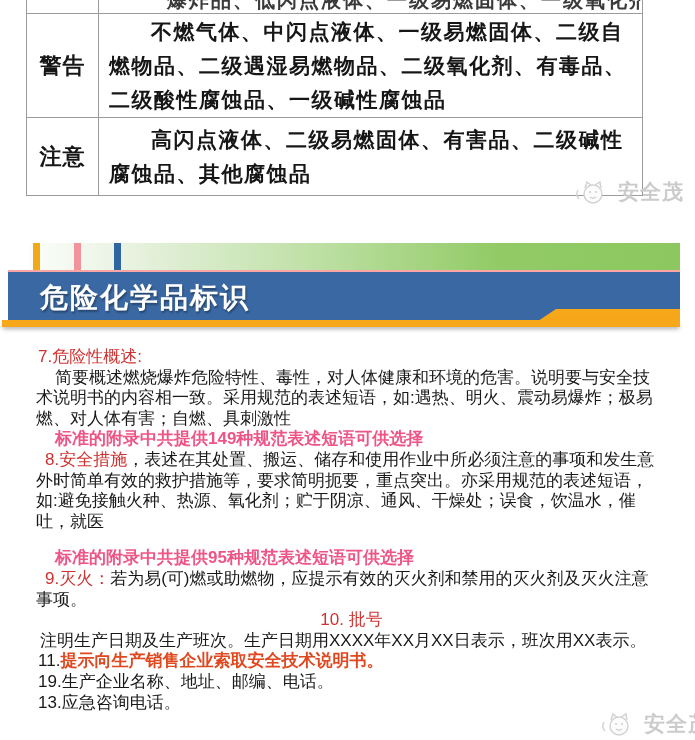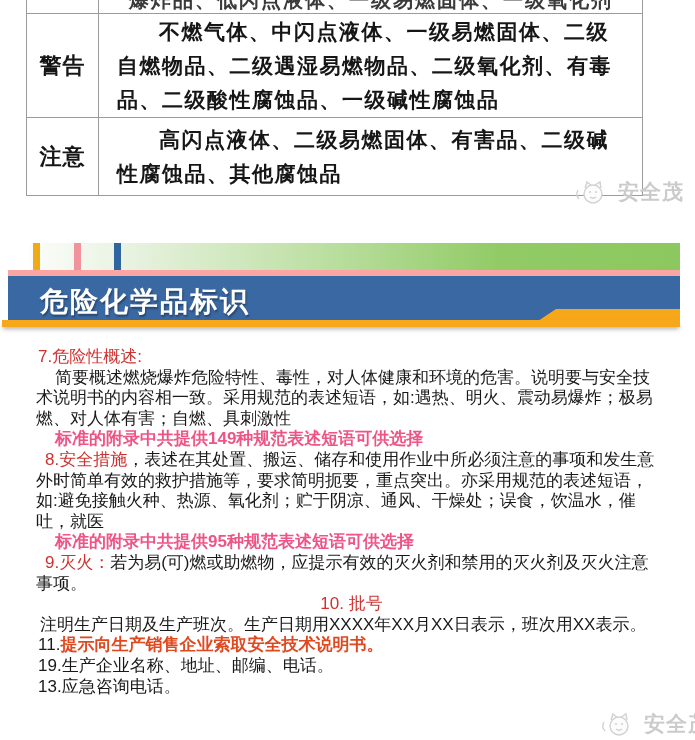--- a/index.html
+++ b/index.html
@@ -11,31 +11,31 @@
   
   .hztable{
     position:absolute;left:26px;top:0;width:617px;
     border-left:1px solid var(--c-border,#9b9b9b);
     border-right:1px solid var(--c-border,#9b9b9b);
     border-bottom:1px solid var(--c-border,#9b9b9b);
     box-sizing:border-box;background:#fff;
   }
   .hzrow{display:flex;box-sizing:border-box;}
   .hzrow + .hzrow{border-top:1px solid var(--c-border,#9b9b9b);}
-  .hzrow-clip{height:13px;}
+  .hzrow-clip{height:13px;gap:38px;}
   .hzrow-warn{height:104px;}
   .hzrow-note{height:78px;}
   .hzlabel{
     width:71px;flex:0 0 71px;border-right:1px solid var(--c-border,#9b9b9b);
     display:flex;align-items:center;justify-content:center;
     font-size:22px;color:#161616;font-weight:600;letter-spacing:1px;
   }
   .hzcontent{flex:1;display:flex;align-items:center;padding:0 10px;overflow:hidden;}
   .hzcontent p{
-    margin:8px;font-size:21px;line-height:34px;color:#161616;
+    margin:0;font-size:21px;line-height:34px;color:#161616;
     font-weight:600;letter-spacing:1.5px;text-indent:2em;
   }
   .clipcell{height:13px;overflow:hidden;}
   .clipcell div{
     font-size:20px;line-height:20px;color:#3a3a3a;font-weight:600;
     letter-spacing:2px;margin-top:-13px;text-indent:1em;white-space:nowrap;
   }
   
   .wm{
     position:absolute;display:flex;align-items:center;gap:12px;
@@ -48,21 +48,21 @@
     position:absolute;left:30px;top:243px;width:650px;height:27px;
     background:linear-gradient(to right,#fbfdfa 0%,#eaf3e3 14%,#bcdfa2 45%,#92cb66 72%,var(--c-green,#8cc75f) 100%);
   }
   .bar{position:absolute;top:243px;height:27px;width:7px;}
   .bar-yellow{left:33px;background:var(--c-bar-yellow,#f2a918);}
   .bar-pink{left:74px;background:var(--c-bar-pink,#f2939b);}
   .bar-blue{left:114px;background:var(--c-bar-blue,#30669f);}
   .blue-banner{
     position:absolute;left:8px;top:270px;width:672px;height:50px;
     background:var(--c-blue,#3a68a3);
-    border-top:6px solid #fca5a5;box-sizing:border-box;
+    border-top:2px solid #fca5a5;box-sizing:border-box;
   }
   .banner-title{
     color:#ffffff;font-weight:bold;font-size:28px;letter-spacing:2px;
     padding:7px 0 0 32px;text-shadow:1px 2px 2px rgba(0,0,0,0.35);
   }
   .yellow-block{
     position:absolute;left:538px;top:309px;width:142px;height:12px;
     background:var(--c-yellow,#f6a81a);
     clip-path:polygon(18px 0,100% 0,100% 100%,0 100%);
   }
@@ -129,21 +129,21 @@
   <div class="banner-title">危险化学品标识</div>
 </div>
 <div class="yellow-block"></div>
 <div class="yellow-stripe"></div>
 
 <div class="doc">
     <p style="text-indent: 2px;"><span class="seg-red">7.危险性概述:</span></p>
     <p style="text-indent: 19px;"><span class="seg-black">简要概述燃烧爆炸危险特性、毒性，对人体健康和环境的危害。说明要与安全技术说明书的内容相一致。采用规范的表述短语，如:遇热、明火、震动易爆炸；极易燃、对人体有害；自燃、具刺激性</span></p>
     <p style="text-indent: 19px;"><span class="seg-pink">标准的附录中共提供149种规范表述短语可供选择</span></p>
     <p style="text-indent: 9px;"><span class="seg-red">8.安全措施</span><span class="seg-black">，表述在其处置、搬运、储存和使用作业中所必须注意的事项和发生意外时简单有效的救护措施等，要求简明扼要，重点突出。亦采用规范的表述短语，如:避免接触火种、热源、氧化剂；贮于阴凉、通风、干燥处；误食，饮温水，催吐，就医</span></p>
-    <p style="text-indent: 19px;"><span class="seg-pink">标准的附录中共提供95种规范表述短语可供选择</span></p>
+    <p style="text-indent: 19px; margin-top: 16px;"><span class="seg-pink">标准的附录中共提供95种规范表述短语可供选择</span></p>
     <p style="text-indent: 9px;"><span class="seg-red">9.灭火：</span><span class="seg-black">若为易(可)燃或助燃物，应提示有效的灭火剂和禁用的灭火剂及灭火注意事项。</span></p>
     <p style="text-indent: 9px; text-align: center;"><span class="seg-red">10. 批号</span></p>
     <p style="text-indent: 4px;"><span class="seg-black">注明生产日期及生产班次。生产日期用XXXX年XX月XX日表示，班次用XX表示。</span></p>
     <p style="text-indent: 2px;"><span class="seg-black">11.</span><span class="seg-orange">提示向生产销售企业索取安全技术说明书。</span></p>
     <p style="text-indent: 2px;"><span class="seg-black">19.生产企业名称、地址、邮编、电话。</span></p>
     <p style="text-indent: 2px;"><span class="seg-black">13.应急咨询电话。</span></p>
   </div>
 
 <div class="wm" style="left:600px;top:710px;">
   <svg width="32" height="27" viewBox="0 0 32 27">

